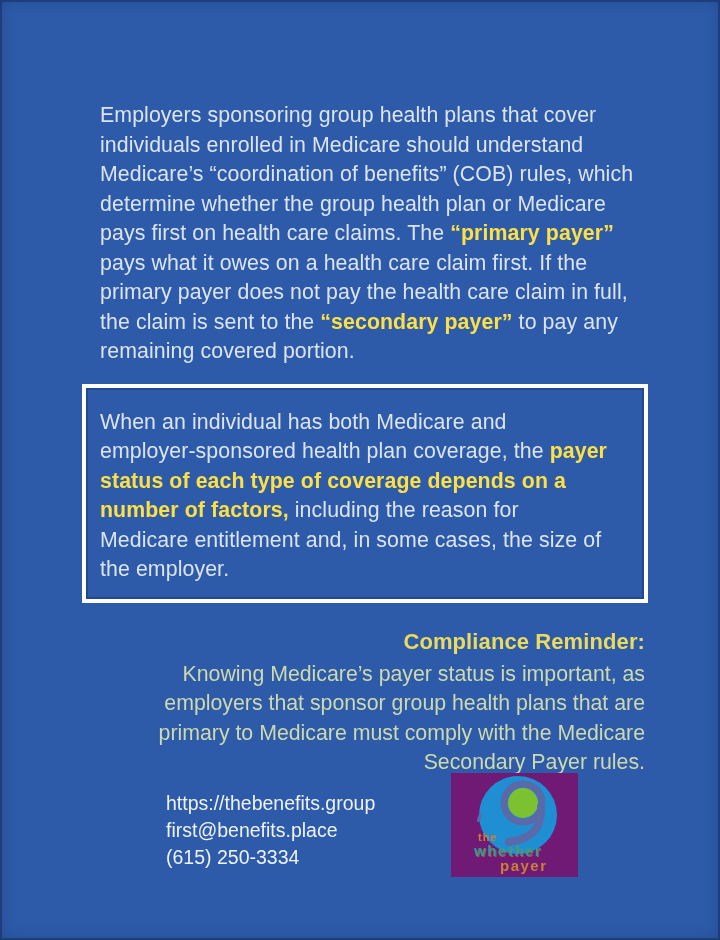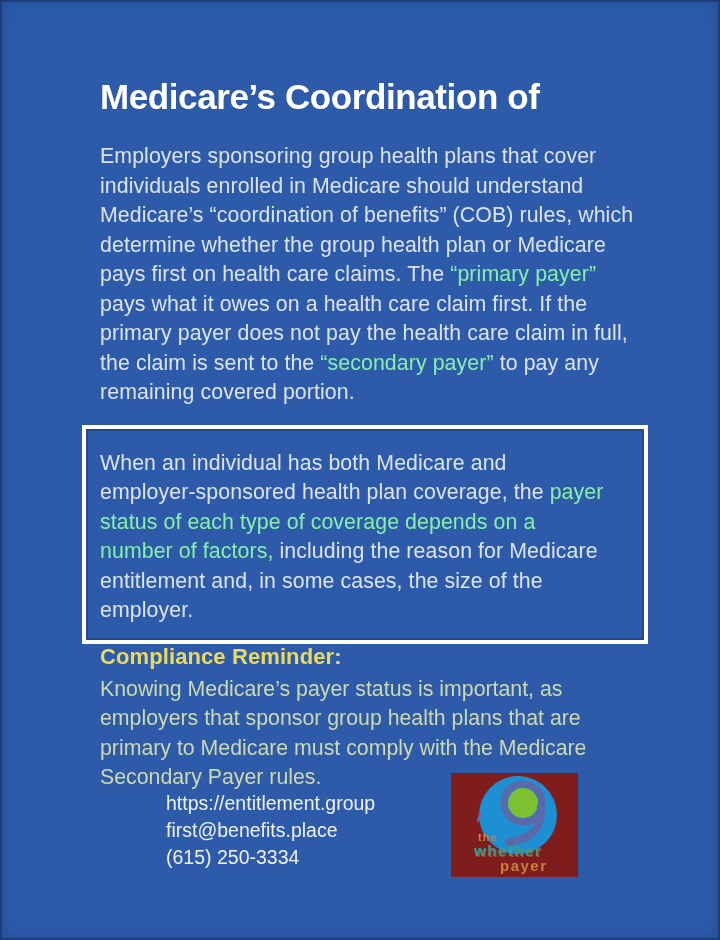--- a/index.html
+++ b/index.html
@@ -22,82 +22,81 @@
     color:#ffffff;
     font-size:35px;line-height:41px;font-weight:700;
     letter-spacing:-0.4px;
   }
   .body-text{
     margin:25px 0 0 0;
     color:#dce4f2;
     font-size:21.3px;line-height:29.5px;font-weight:400;
     letter-spacing:0.1px;
   }
-  .body-text .b, .callout .b{color:#86efac;font-weight:400;}
+  .body-text .b, .callout .b{color:#fde047;font-weight:700;}
   .callout{
     box-sizing:border-box;
     margin:17px 0 0 -18px;
     width:566px;
     border:4px solid #ffffff;
     box-shadow:inset 0 0 0 2px rgba(12,30,70,.28);
     padding:20px 36px 14px 14px;
   }
   .callout .body-text{margin:0;}
-  .compliance{}
+  .compliance{margin-top:26px;text-align:right;}
   .comp-head{
     color:#eadb5f;
     font-size:22px;line-height:26px;font-weight:700;
     letter-spacing:0.1px;
   }
   .comp-body{
     margin:5px 0 0 0;
     color:#cdd9ae;
     font-size:21.3px;line-height:29.5px;font-weight:400;
   }
   .contact{
     position:absolute;left:166px;top:790px;
     color:#eef2fa;
     font-size:19.5px;line-height:27px;font-weight:400;
   }
   .logo{
     position:absolute;left:451px;top:773px;
     width:127px;height:104px;
-    background:#7f1d1d;
+    background:#701a75;
   }
   .logo svg{display:block;}
   .logo-text{position:absolute;left:0;top:0;width:100%;height:100%;font-weight:700;}
   .logo-text div{position:absolute;white-space:nowrap;}
   .lt-the{left:27px;top:58px;font-size:11px;color:#c9813a;letter-spacing:1px;}
   .lt-benefits{left:23px;top:69px;font-size:15px;color:#2f9e94;letter-spacing:1.5px;text-shadow:1px 1px 0 rgba(201,129,58,.55);}
   .lt-group{left:49px;top:84px;font-size:15px;color:#c9813a;letter-spacing:1.5px;}
 </style>
 </head>
 <body>
 
 <div class="page">
   <div class="content">
 
     <h1 class="title">
-        <div>Medicare’s Coordination of</div>
       </h1>
 
     <p class="body-text"><span>Employers sponsoring group health plans that cover individuals enrolled in Medicare should understand Medicare’s “coordination of benefits” (COB) rules, which determine whether the group health plan or Medicare pays first on health care claims. The </span><span class="b">“primary payer”</span><span> pays what it owes on a health care claim first. If the primary payer does not pay the health care claim in full, the claim is sent to the </span><span class="b">“secondary payer”</span><span> to pay any remaining covered portion.</span></p>
 
     <div class="callout">
       <p class="body-text"><span>When an individual has both Medicare and employer-sponsored health plan coverage, the </span><span class="b">payer status of each type of coverage depends on a number of factors,</span><span> including the reason for Medicare entitlement and, in some cases, the size of the employer.</span></p>
     </div>
 
     <div class="compliance">
       <div class="comp-head">Compliance Reminder:</div>
       <p class="comp-body">Knowing Medicare’s payer status is important, as employers that sponsor group health plans that are primary to Medicare must comply with the Medicare Secondary Payer rules.</p>
     </div>
   </div>
 
   <div class="contact">
-    <div>https://entitlement.group</div>
+    <div>https://thebenefits.group</div>
     <div>first@benefits.place</div>
     <div>(615) 250-3334</div>
   </div>
 
   <div class="logo">
     <svg width="127" height="104" viewBox="0 0 127 104">
       <circle cx="67" cy="42" r="39" fill="#1e8fd2"></circle>
       <circle cx="72" cy="30" r="19" fill="none" stroke="#5a69a9" stroke-width="7"></circle>
       <circle cx="72" cy="30" r="15" fill="#7cc230"></circle>
       <path d="M 90 34 C 91 54 82 66 58 69" fill="none" stroke="#5a69a9" stroke-width="8" stroke-linecap="round"></path>

